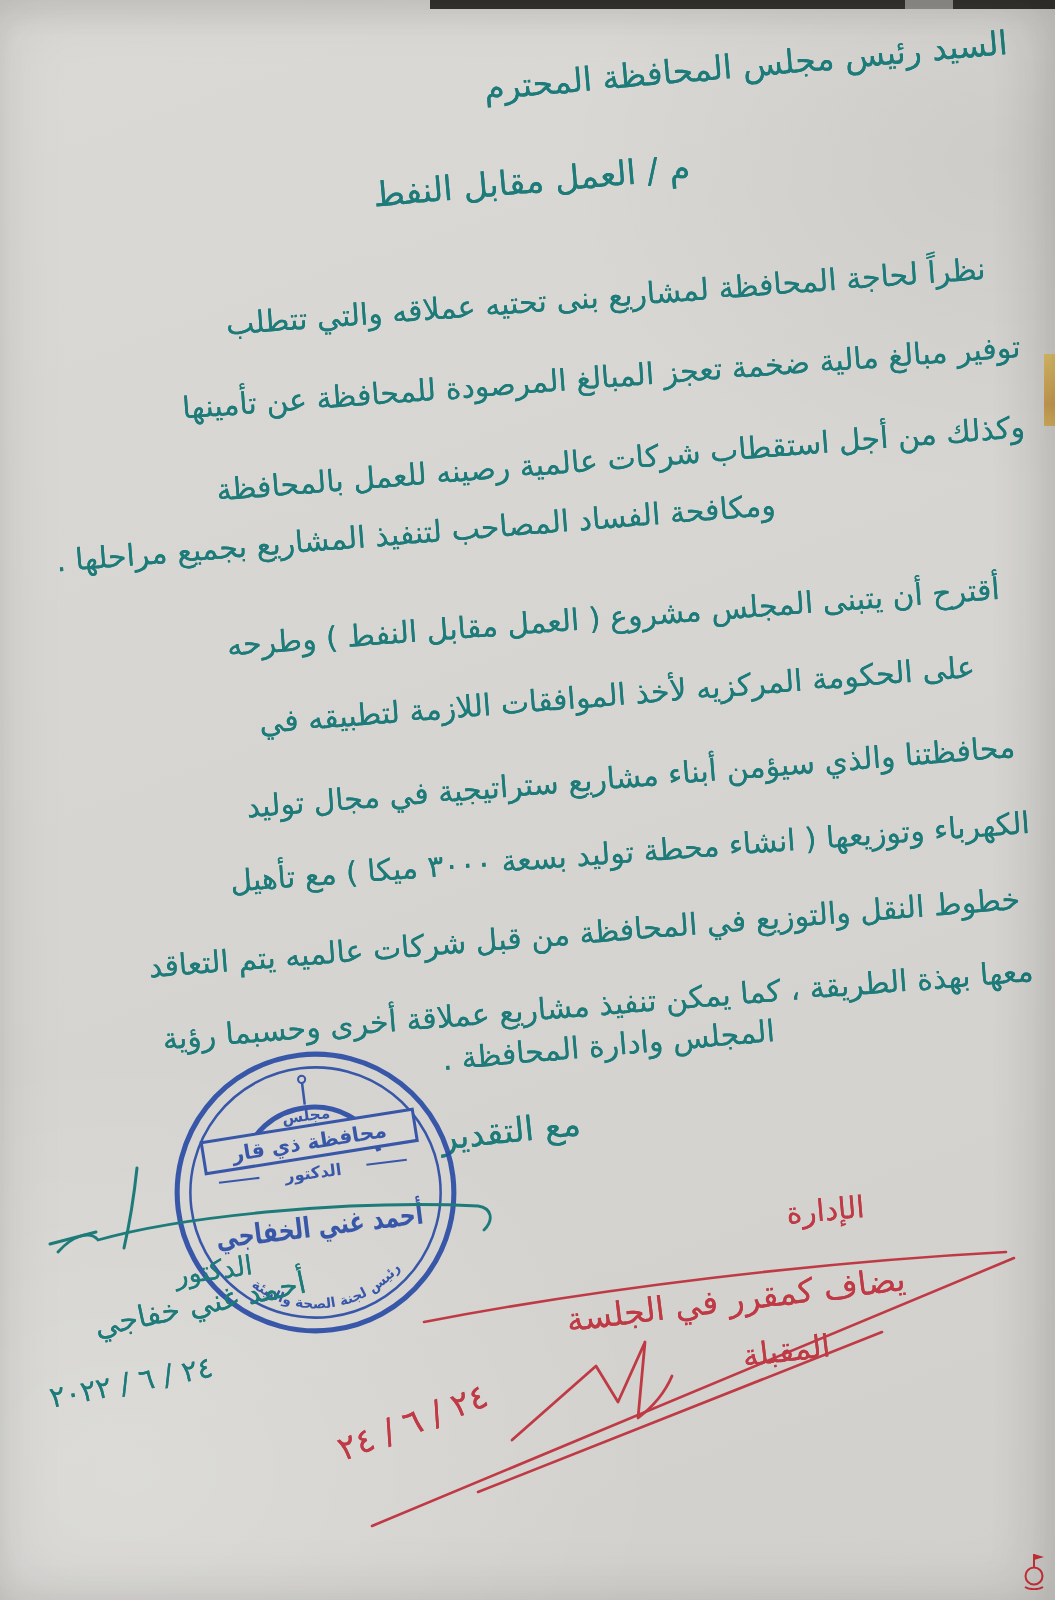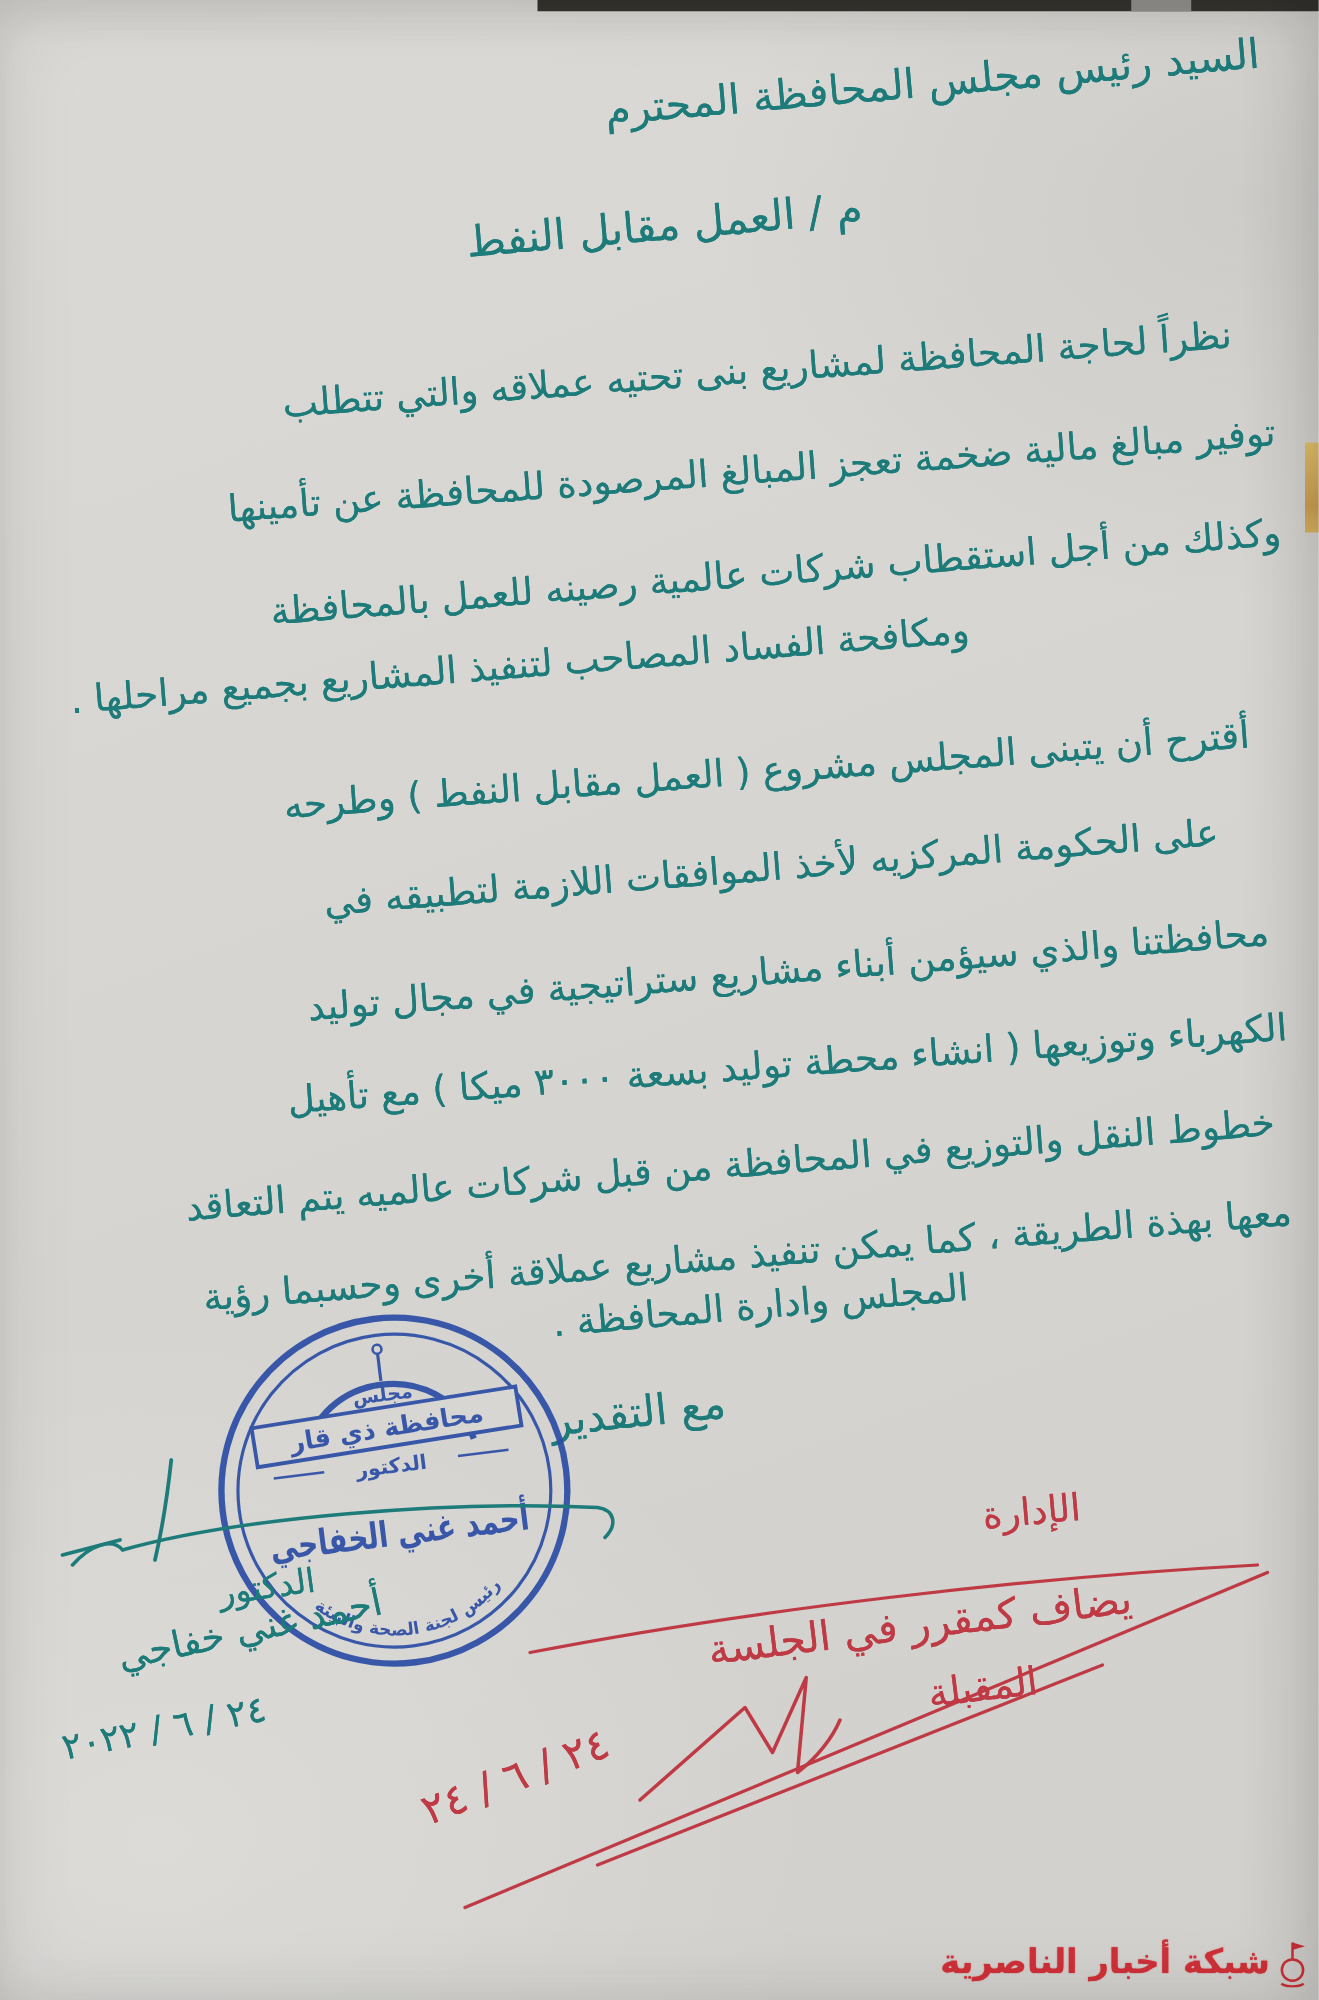--- a/index.html
+++ b/index.html
@@ -136,16 +136,15 @@
   <path d="M 512,1440 L 596,1366 L 618,1402 L 645,1342 L 638,1418 C 654,1406 666,1390 672,1376" fill="none" stroke="#bf3a45" stroke-width="2.8" stroke-linecap="round" stroke-linejoin="round"></path>
 </svg>
 
 <div class="watermark">
   <svg width="26" height="42" viewBox="0 0 26 42">
     <circle cx="13" cy="28" r="8.5" fill="none" stroke="#ce3038" stroke-width="2"></circle>
     <line x1="13" y1="6" x2="13" y2="19.5" stroke="#ce3038" stroke-width="2"></line>
     <path d="M 13,6 L 23,9 L 13,12 Z" fill="#ce3038"></path>
     <path d="M 4,39 A 11,5 0 0 0 22,39" fill="none" stroke="#ce3038" stroke-width="2"></path>
   </svg>
-  <span class="wm-text">شبكة أخبار الناصرية</span>
 </div>
 
 <div class="vignette"></div>
 
 </body></html>

